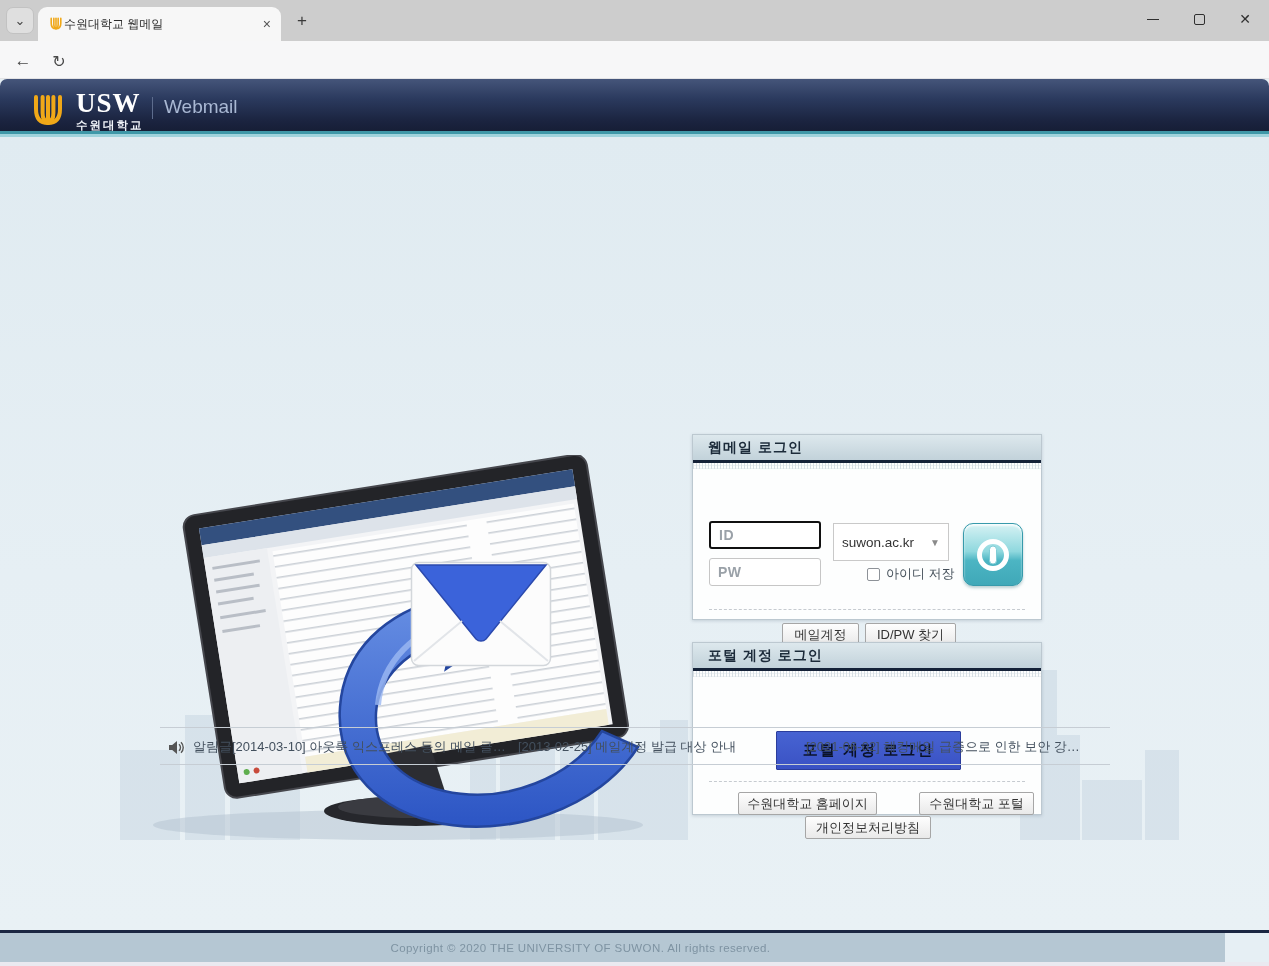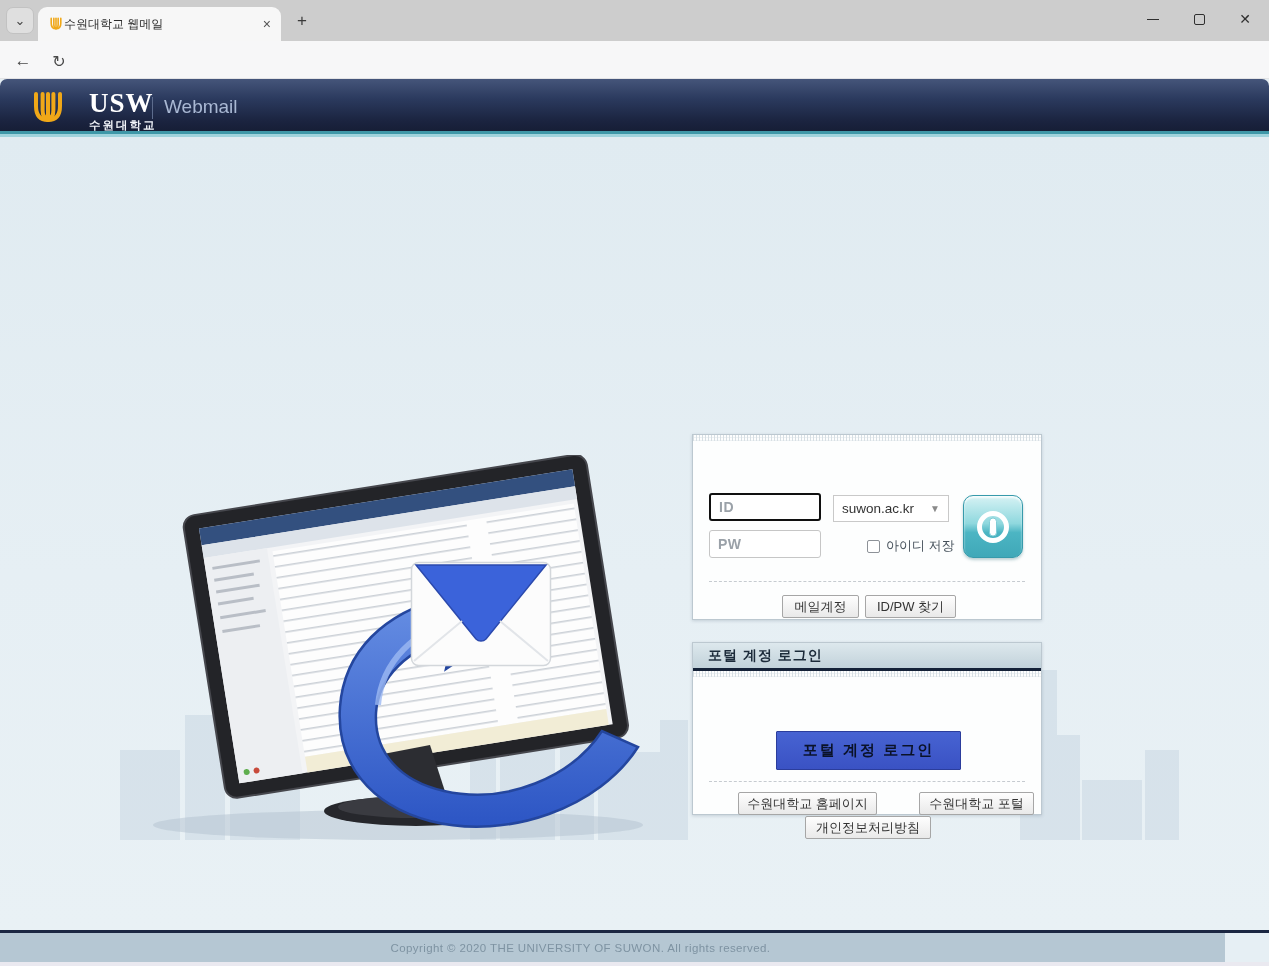--- a/index.html
+++ b/index.html
@@ -41,21 +41,21 @@
     align-items:center; gap:7px; padding:0 8px; }
   .copilot-orb { width:22px; height:22px; border-radius:50%;
     background:conic-gradient(from 210deg,#2c7cf0,#25c0e8,#6ee0b0,#f6c444,#f08552,#e969a8,#7a64e8,#2c7cf0); }
   .copilot-label { font-size:13px; color:#1d1d1d; }
 
   
   .site-header { position:absolute; left:0; top:79px; width:1269px; height:55px;
     background:linear-gradient(#45557a,#2b3a5e 38%,#1b2440 80%,#161e36);
     border-radius:7px 7px 0 0;
     border-bottom:3px solid #3f98a8; box-shadow:0 3px 0 #9fd3dc; }
-  .logo-wrap { position:absolute; left:28px; top:6px; display:flex; align-items:center; gap:21px; }
+  .logo-wrap { position:absolute; left:28px; top:6px; display:flex; align-items:flex-end; gap:8px; }
   .logo-text { display:flex; flex-direction:column; line-height:1; margin-top:5px; }
   .logo-acronym { font-family:"Liberation Serif","DejaVu Serif",serif; font-weight:bold;
     color:#fff; font-size:27px; letter-spacing:1px; }
   .logo-univ { color:#f2f5fa; font-size:11.5px; font-weight:bold; margin-top:3px; letter-spacing:2px; }
   .head-divider { position:absolute; left:152px; top:18px; width:1px; height:22px; background:#5d6c8d; }
   .app-title { position:absolute; left:164px; top:17px; color:#a9b8d3; font-size:19px; }
 
   
   .main { position:absolute; left:0; top:137px; width:1269px; height:793px;
     background:linear-gradient(#e0ebf1,#e6eff4 55%,#e9f1f5); }
@@ -75,21 +75,21 @@
   .panel-dots { height:6px; background:
     repeating-linear-gradient(90deg,#d7dfe4 0 1px,transparent 1px 3px),
     repeating-linear-gradient(0deg,#eef2f4 0 1px,transparent 1px 3px); }
   .panel-body { position:relative; }
 
   .txt { position:absolute; width:112px; height:28px; border:1px solid #c6c6c6; border-radius:3px;
     padding:0 8px; font-size:14px; font-weight:bold; color:#333; background:#fff; outline:none; }
   .txt::placeholder { color:#9aa1a8; font-weight:bold; letter-spacing:.5px; }
   .txt.id { left:16px; top:52px; border:2px solid #101010; }
   .txt.pw { left:16px; top:89px; }
-  .domain-select { position:absolute; left:140px; top:54px; width:116px; height:27px;
+  .domain-select { position:absolute; left:140px; top:54px; width:116px; height:38px;
     border:1px solid #c9c9c9; background:#fff; display:flex; align-items:center;
     padding:0 8px; font-size:13.5px; color:#333; }
   .domain-select .caret { margin-left:auto; color:#8a8a8a; font-size:10px; }
   .save-row { position:absolute; left:174px; top:96px; display:flex; align-items:center; gap:6px; }
   .cbx { width:13px; height:13px; border:1px solid #8d9298; background:#fff; border-radius:2px; }
   .save-label { font-size:13px; color:#45505a; }
   .login-btn { position:absolute; left:270px; top:54px; width:60px; height:63px; border-radius:10px;
     background:linear-gradient(#d6f2f4,#8fd8de 45%,#4cb5c3 60%,#3fa8b8);
     border:1px solid #379aab; box-shadow:inset 0 2px 2px rgba(255,255,255,.8),0 2px 3px rgba(60,120,130,.35);
     display:flex; align-items:center; justify-content:center; }
@@ -279,20 +279,23 @@
       <path d="M300,250 C304,206 336,176 382,162" stroke="#9cb9f2" stroke-width="6" fill="none" opacity=".8"></path>
     </svg>
 
     <svg style="position:absolute; left:410px; top:424px;" width="142" height="106" viewBox="0 0 142 106">
       <rect x="1.5" y="1.5" width="139" height="103" rx="7" fill="#fcfcfc" stroke="#d3d7db" stroke-width="1.5"></rect>
       <path d="M6,4 h130 l-60,74 a7,7 0 0 1 -10,0 Z" fill="#3b63da" stroke="#2b49ad" stroke-width="1.5"></path>
       <path d="M4,100 l48,-40 M138,100 l-48,-40" stroke="#e2e5e9" stroke-width="2" fill="none"></path>
     </svg>
 
     <div class="panel webmail">
+      <div class="panel-head">
+        <span class="panel-title">웹메일 로그인</span>
+      </div>
       <div class="panel-dots"></div>
       <div class="panel-body">
         <input class="txt id" type="text" placeholder="ID" style="">
         <div class="domain-select">
           <span>suwon.ac.kr</span>
           <span class="caret">▼</span>
         </div>
         <input class="txt pw" type="password" placeholder="PW" style="">
         <div class="save-row">
           <span class="cbx"></span>
@@ -329,20 +332,35 @@
         </div>
         <div class="gbtn btn-portal">
           <span>수원대학교 포털</span>
         </div>
         <div class="gbtn btn-privacy">
           <span>개인정보처리방침</span>
         </div>
       </div>
     </div>
 
+    <div class="noticebar">
+      <div class="notice n1">
+        <svg width="17" height="15" viewBox="0 0 17 15">
+          <path d="M1,5 h3.2 L9,1 v13 L4.2,10 H1 Z" fill="#555"></path>
+          <path d="M11,4.2 a4.4,4.4 0 0 1 0,6.6 M13,2.2 a7.4,7.4 0 0 1 0,10.6" fill="none" stroke="#555" stroke-width="1.4"></path>
+        </svg>
+        <span>알림글[2014-03-10] 아웃룩 익스프레스 등의 메일 클…</span>
+      </div>
+      <div class="notice n2">
+        <span>[2013-02-25] 메일계정 발급 대상 안내</span>
+      </div>
+      <div class="notice n3">
+        <span>[2021-06-02] 해킹메일 급증으로 인한 보안 강…</span>
+      </div>
+    </div>
   </div>
 
   <div class="footer-line"></div>
   <div class="footer">
     <span class="copyright">Copyright © 2020 THE UNIVERSITY OF SUWON. All rights reserved.</span>
   </div>
   <div class="win-edge"></div>
 
 </div>
 

